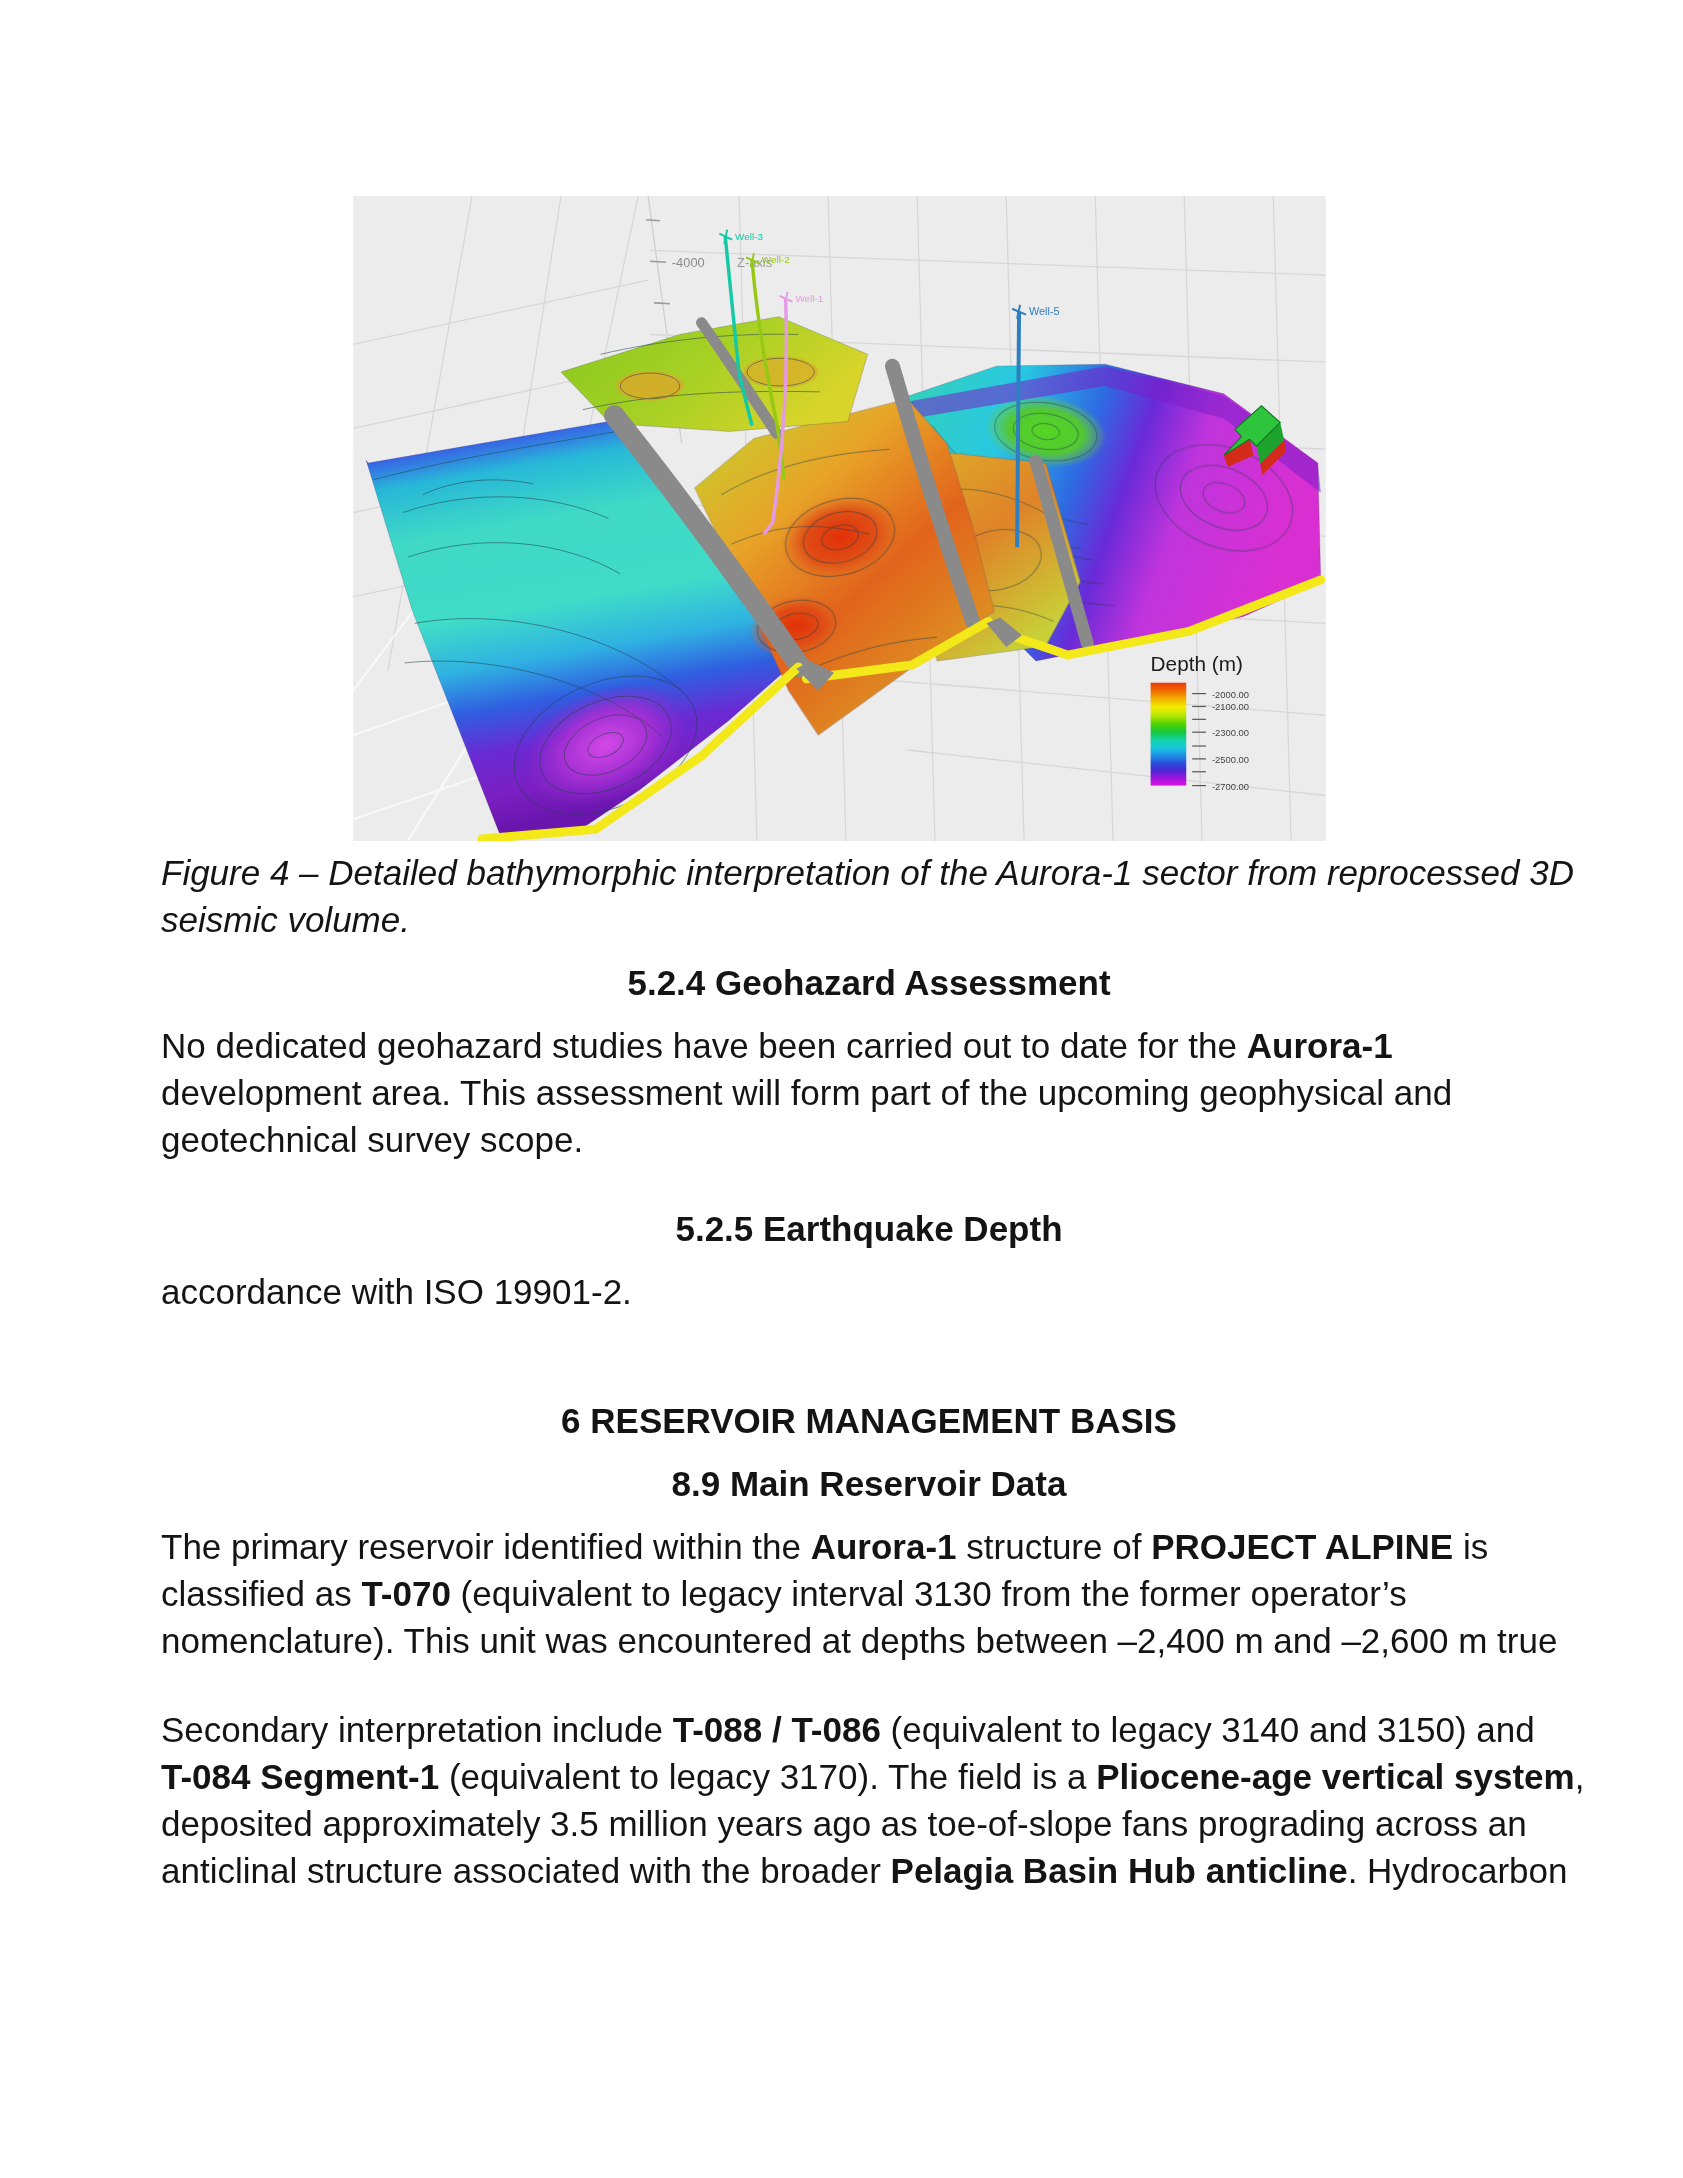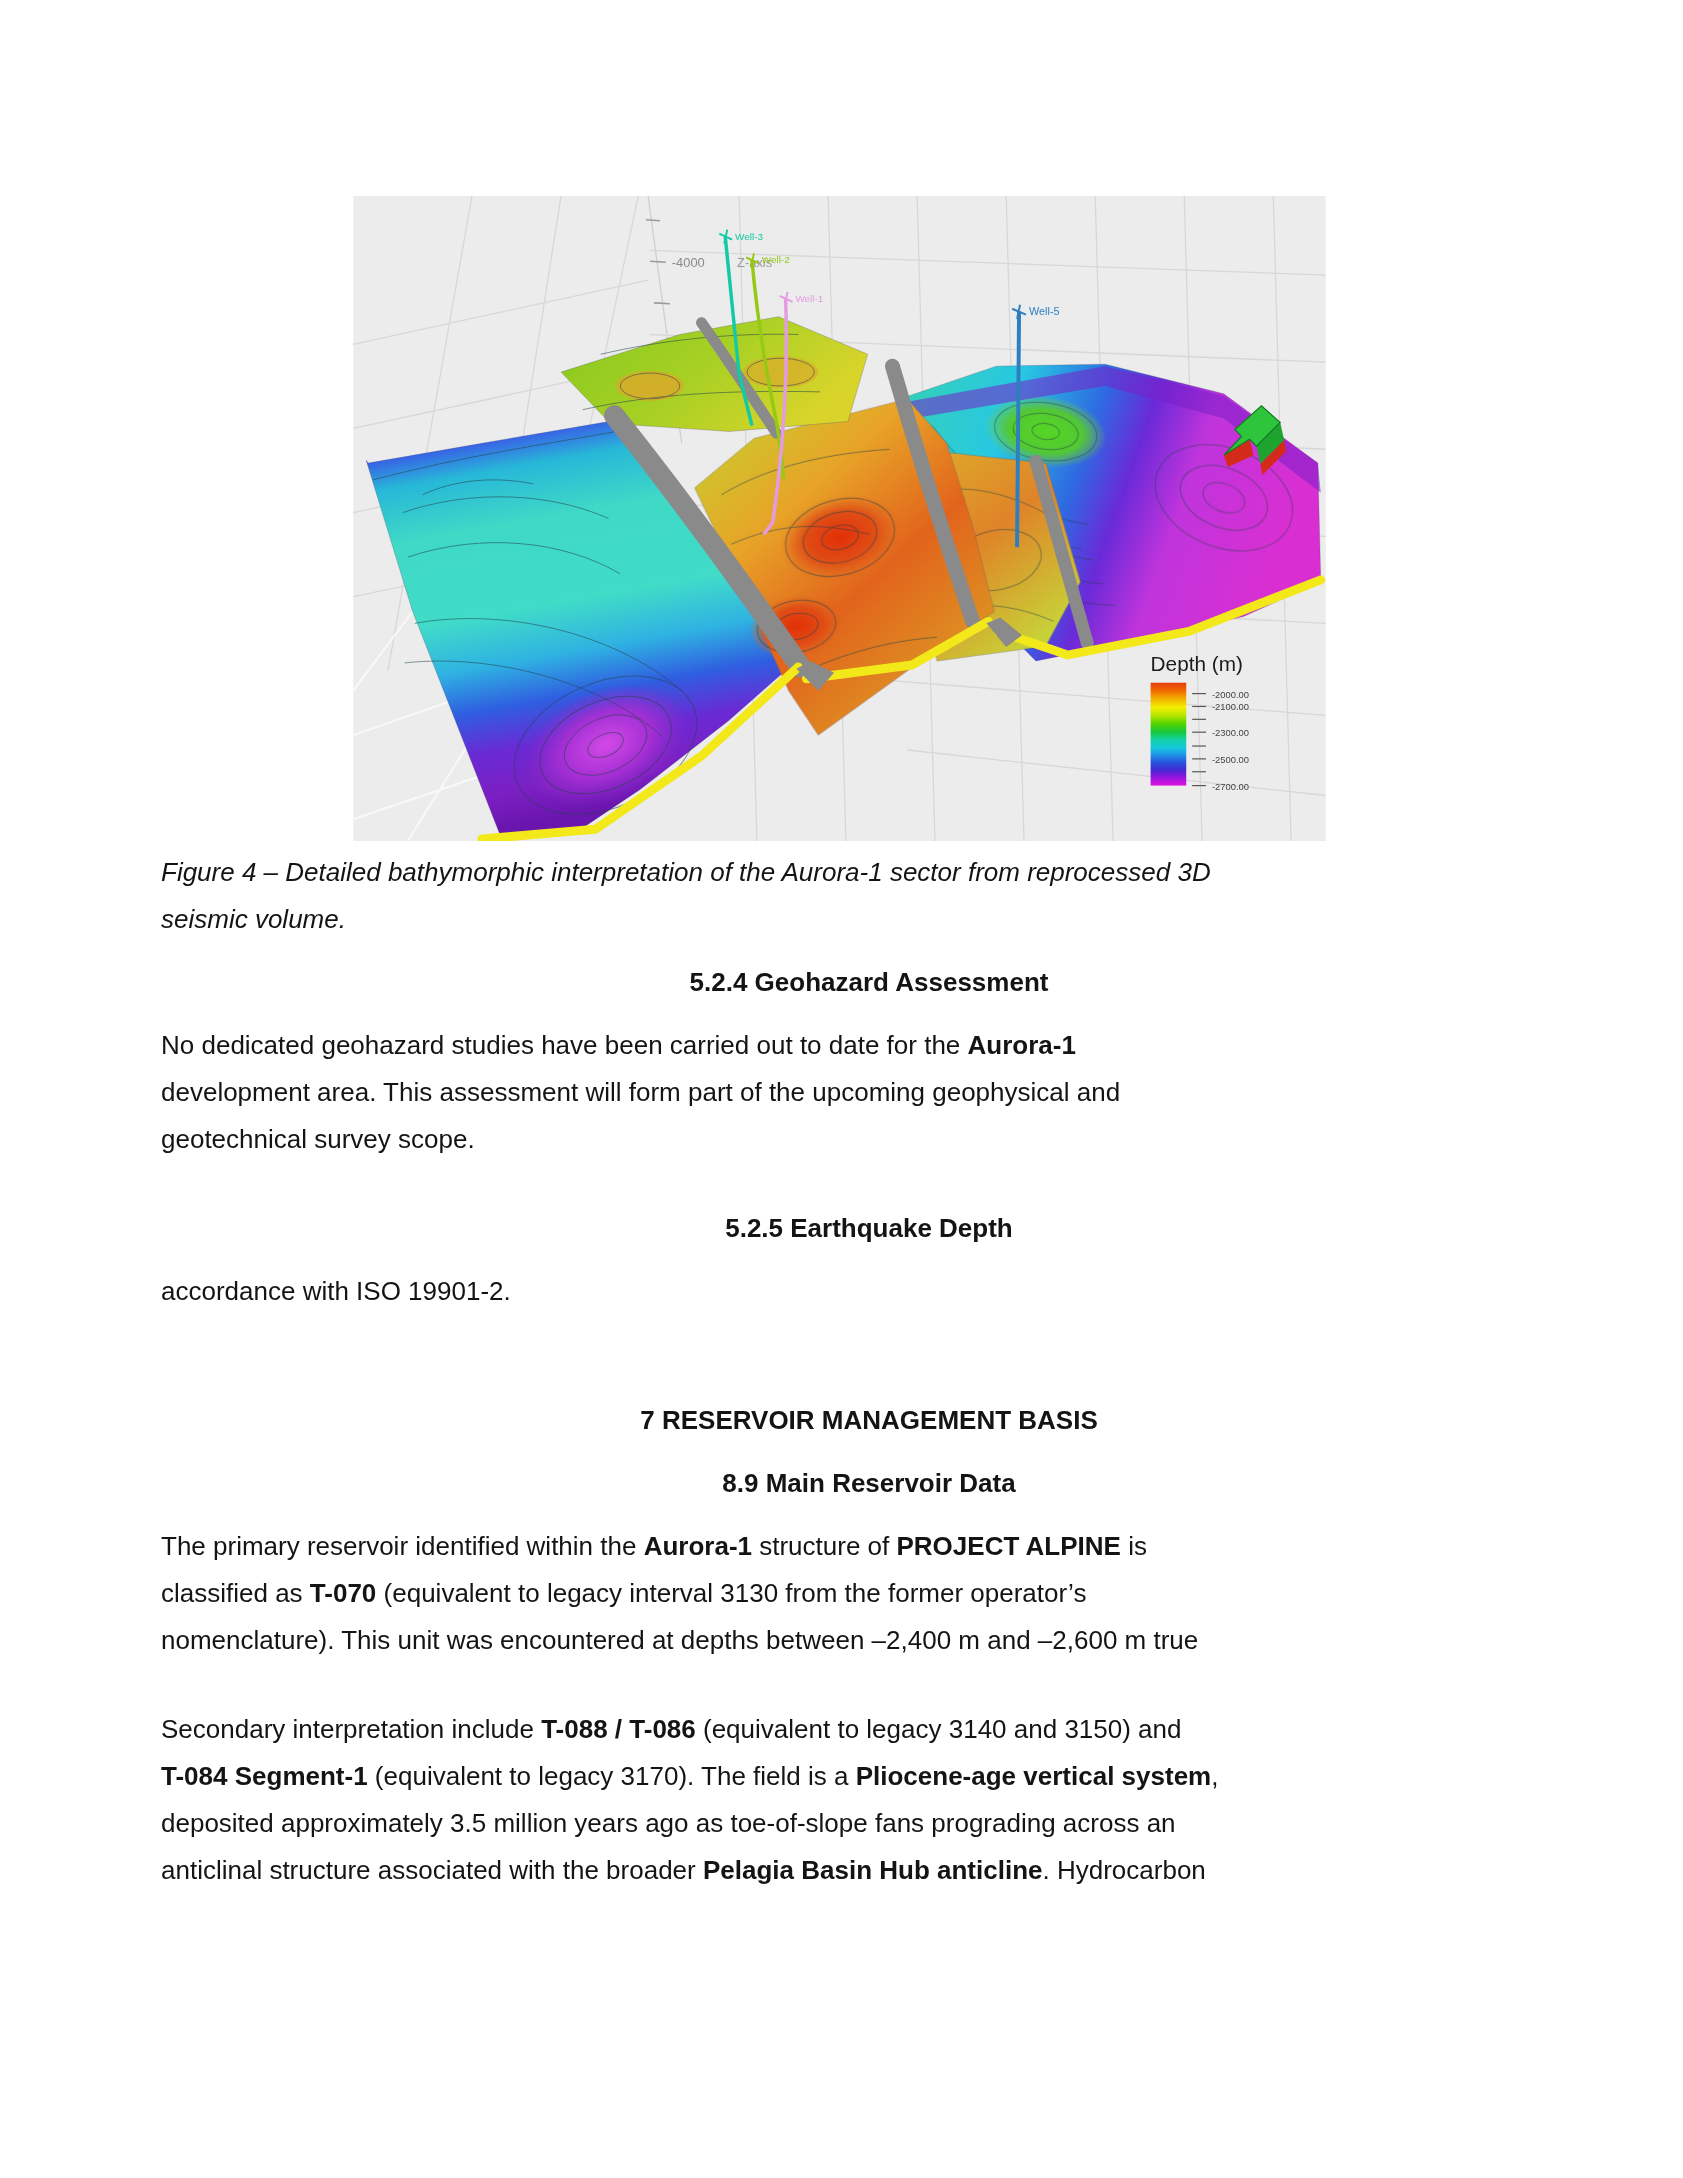--- a/index.html
+++ b/index.html
@@ -11,21 +11,21 @@
     font-family:"Liberation Sans","DejaVu Sans",sans-serif;
     color:#141414;
     overflow:hidden;
     margin:0 auto;
   }
   .figure-wrap{
     position:absolute;left:353px;top:196px;width:973px;height:645px;
   }
   .doc-body{
     position:absolute;left:161px;top:849px;width:1416px;
-    font-size:26px;line-height:47px;
+    font-size:35px;line-height:47px;
   }
   .doc-body .tline{white-space:pre;}
   .caption{font-style:italic;margin:0 0 16px 0;}
   .h2,.h3{font-weight:bold;margin:0 0 16px 0;text-align:center;}
   .p{margin:0 0 42px 0;}
   .spacer{height:40px;}
   .b{font-weight:bold;}
   svg text{font-family:"Liberation Sans","DejaVu Sans",sans-serif;}
 </style>
 </head>
@@ -302,21 +302,21 @@
       <div class="p">
         <div class="tline"><span>No dedicated geohazard studies have been carried out to date for the </span><span class="b">Aurora-1</span></div>
         <div class="tline"><span>development area. This assessment will form part of the upcoming geophysical and</span></div>
         <div class="tline"><span>geotechnical survey scope.</span></div>
       </div>
       <div class="h3">5.2.5 Earthquake Depth</div>
       <div class="p">
         <div class="tline"><span>accordance with ISO 19901-2.</span></div>
       </div>
       <div class="spacer"></div>
-      <div class="h2">7 RESERVOIR MANAGEMENT BASIS</div>
+      <div class="h2">6 RESERVOIR MANAGEMENT BASIS</div>
       <div class="h3">8.9 Main Reservoir Data</div>
       <div class="p">
         <div class="tline"><span>The primary reservoir identified within the </span><span class="b">Aurora-1</span><span> structure of </span><span class="b">PROJECT ALPINE</span><span> is</span></div>
         <div class="tline"><span>classified as </span><span class="b">T-070</span><span> (equivalent to legacy interval 3130 from the former operator’s</span></div>
         <div class="tline"><span>nomenclature). This unit was encountered at depths between –2,400 m and –2,600 m true</span></div>
       </div>
       <div class="p">
         <div class="tline"><span>Secondary interpretation include </span><span class="b">T-088 / T-086</span><span> (equivalent to legacy 3140 and 3150) and</span></div>
         <div class="tline"><span class="b">T-084 Segment-1</span><span> (equivalent to legacy 3170). The field is a </span><span class="b">Pliocene-age vertical system</span><span>,</span></div>
         <div class="tline"><span>deposited approximately 3.5 million years ago as toe-of-slope fans prograding across an</span></div>

